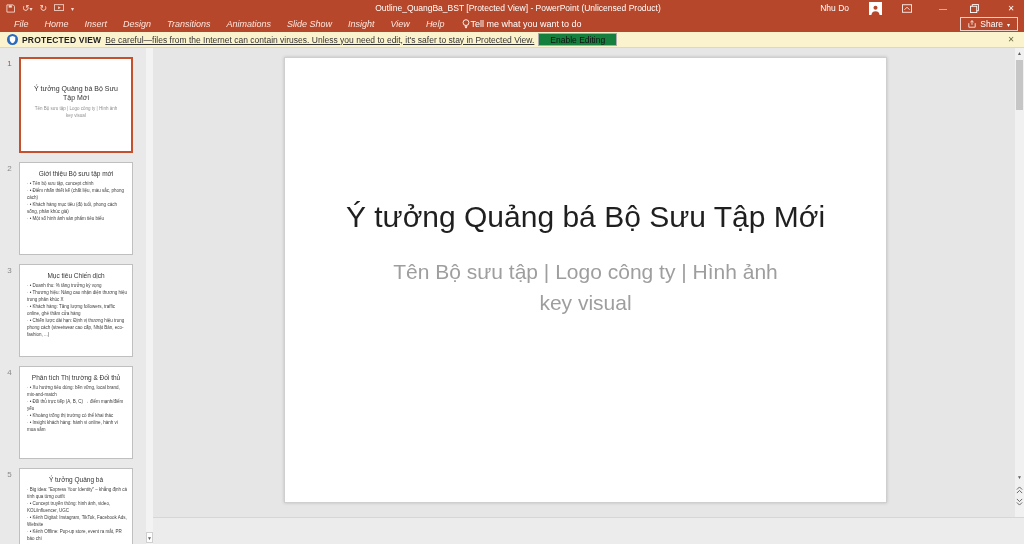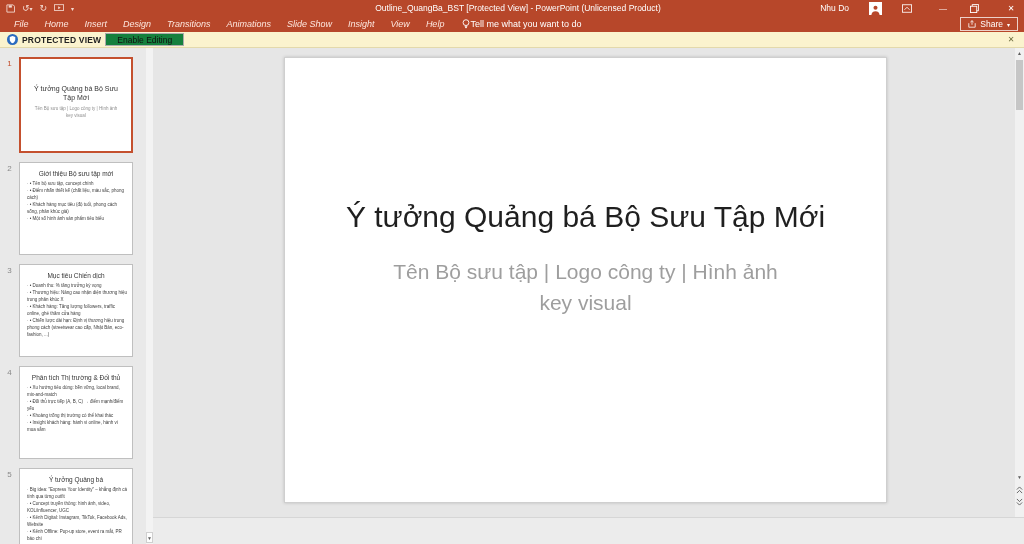--- a/index.html
+++ b/index.html
@@ -163,20 +163,21 @@
 </div>
 
 <div class="banner">
   <span>
     <svg width="11" height="11" viewBox="0 0 12 12">
         <circle cx="6" cy="6" r="6" fill="#2B6BBF"></circle>
         <path d="M6 2.3l3 1v2.6c0 2-1.3 3.4-3 4.1-1.7-.7-3-2.1-3-4.1V3.3z" fill="#fff"></path>
       </svg>
   </span>
   <span class="pv-label">PROTECTED VIEW</span>
+  <span class="pv-msg">Be careful—files from the Internet can contain viruses. Unless you need to edit, it's safer to stay in Protected View.</span>
   <button class="enable-btn">Enable Editing</button>
   <span class="banner-close">✕</span>
 </div>
 
 <div class="content">
 
   <div class="thumb-panel">
     <div>
         <div class="thumb-item">
           <div class="slide-num selected">1</div>

